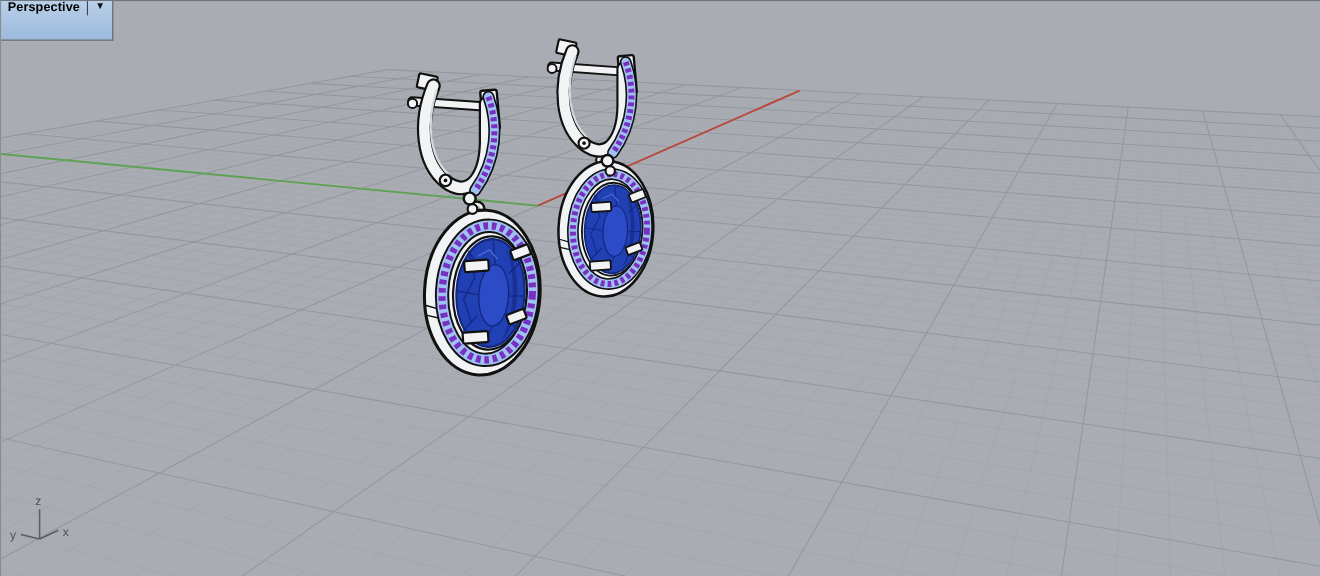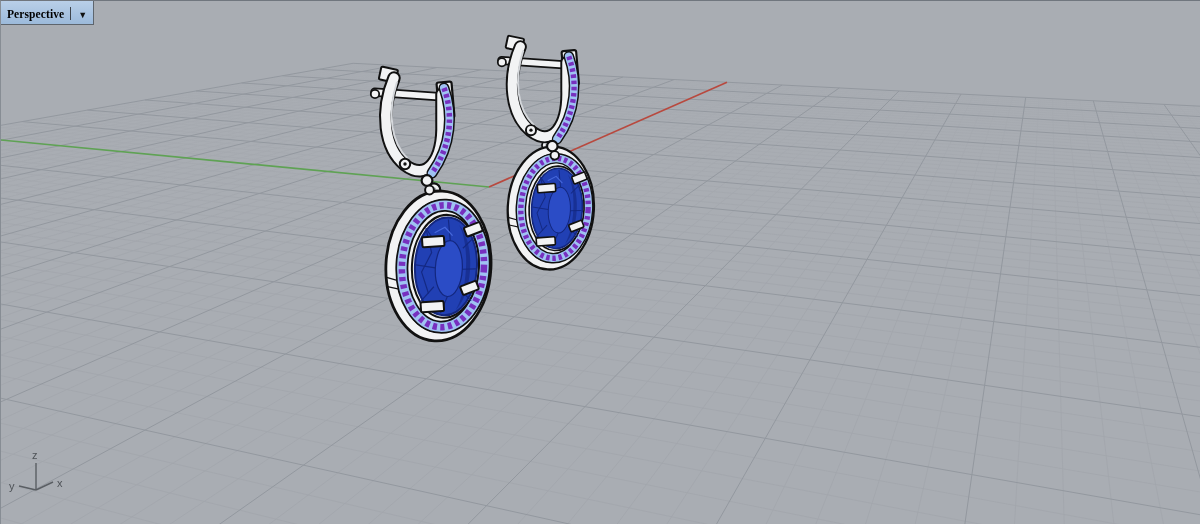--- a/index.html
+++ b/index.html
@@ -10,24 +10,24 @@
   }
   #scene{position:absolute;left:0;top:0;}
   .minor{stroke:var(--grid_minor);stroke-width:0.8;}
   .major{stroke:var(--grid_major);stroke-width:1;}
   .axis-x{stroke:var(--axis_x);stroke-width:1.7;}
   .axis-y{stroke:var(--axis_y);stroke-width:1.7;}
   .metal{fill:var(--metal);stroke:var(--outline);}
   .gizmo-line{stroke:var(--gizmo_line);stroke-width:1.4;fill:none;}
   .gizmo-label{font:11px "Liberation Sans",sans-serif;fill:var(--gizmo_text);}
   #vp-tab{
-    position:absolute;left:0;top:0;height:19px;display:flex;align-items:flex-end;
+    position:absolute;left:0;top:0;height:19px;display:flex;align-items:flex-start;
     background:linear-gradient(#B9CFE8,#9CBADB);
     border-right:1px solid #5E656D;border-bottom:1px solid #5E656D;
-    padding:0 3px 4px 6px;cursor:default;user-select:none;font-family:Liberation Serif, serif;
+    padding:0 3px 16px 6px;cursor:default;user-select:none;
   }
   #vp-tab .label{font-weight:bold;font-size:11.5px;color:var(--tab_text);letter-spacing:0.1px;}
   #vp-tab .sep{width:1px;height:13px;background:#3E444C;margin:0 4px 0 6px;}
   #vp-tab .dd{font-size:9px;color:#111;padding:0 3px;line-height:1;}
 </style>
 </head>
 <body>
 
 <div id="viewport">
   <svg id="scene" width="1200" height="524" viewBox="0 0 1200 524">

